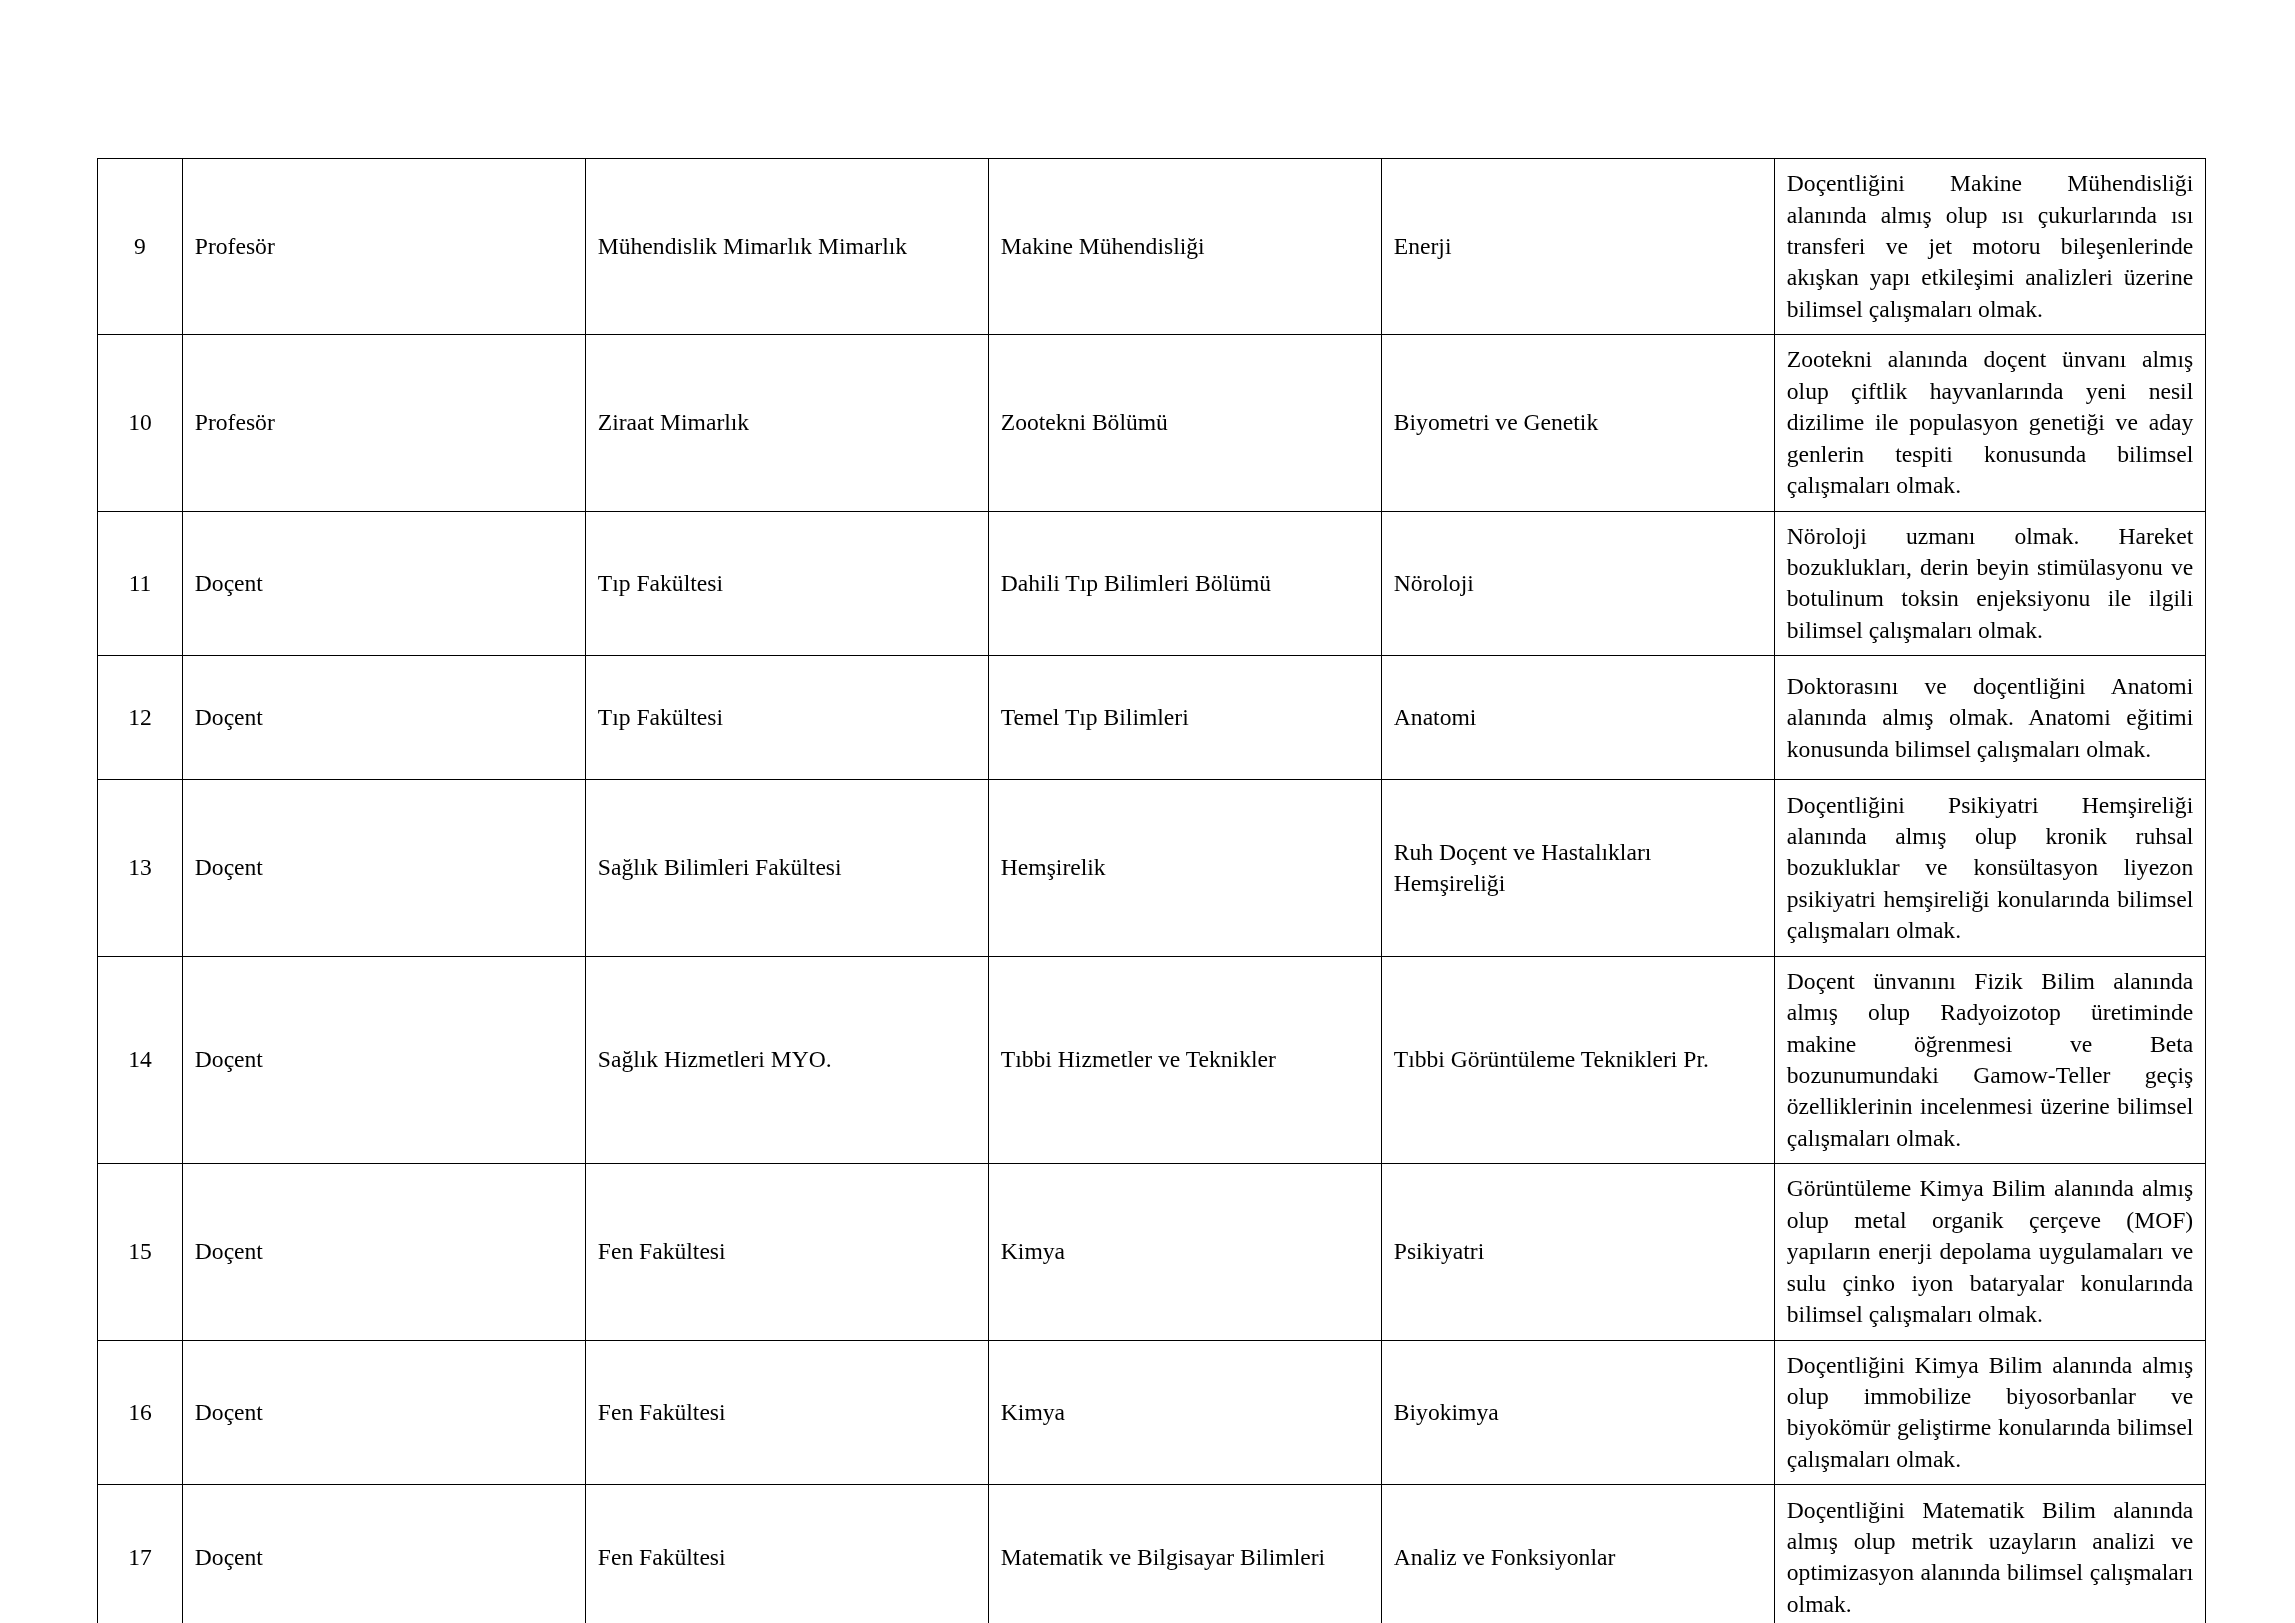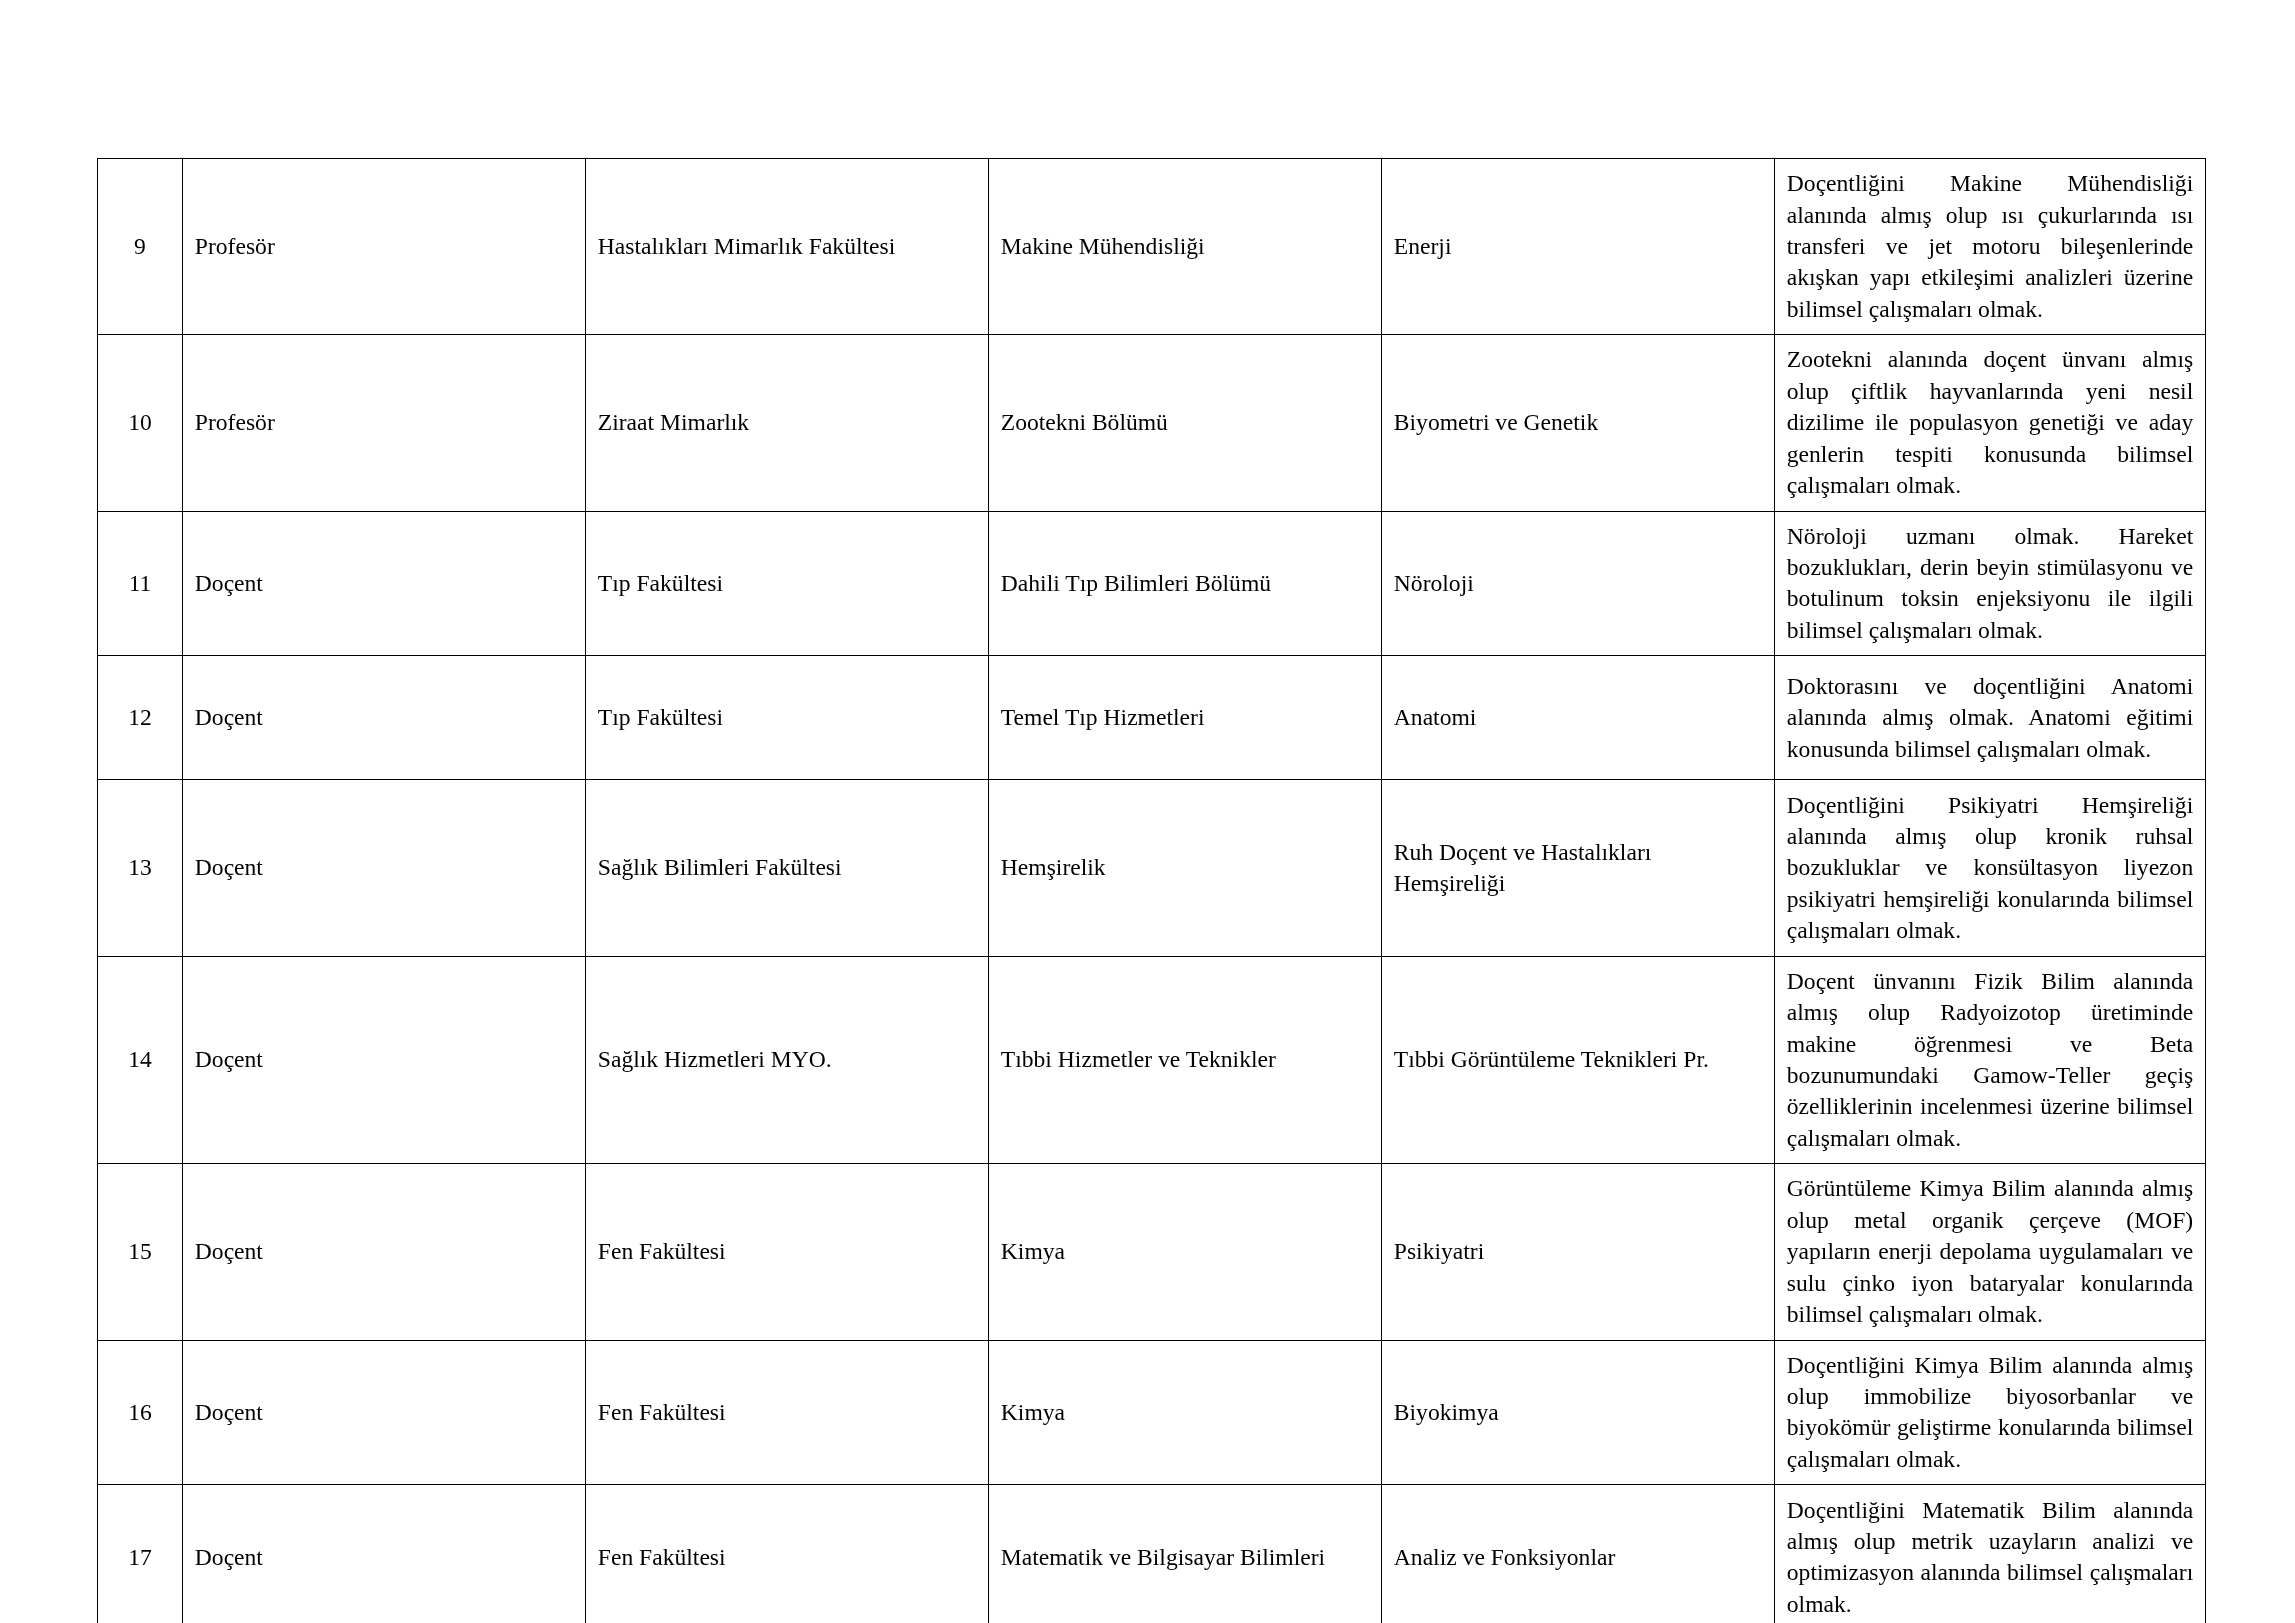--- a/index.html
+++ b/index.html
@@ -78,21 +78,21 @@
         <col class="c-fac">
         <col class="c-dept">
         <col class="c-field">
         <col class="c-desc">
       </colgroup>
       <tbody>
 
         <tr style="height:124px;">
           <td class="cell-no">9</td>
           <td class="cell-title">Profesör</td>
-          <td class="cell-fac">Hastalıkları Mimarlık Fakültesi</td>
+          <td class="cell-fac">Mühendislik Mimarlık Mimarlık</td>
           <td class="cell-dept">Makine Mühendisliği</td>
           <td class="cell-field">Enerji</td>
           <td class="cell-desc">Doçentliğini Makine Mühendisliği alanında almış olup ısı çukurlarında ısı transferi ve jet motoru bileşenlerinde akışkan yapı etkileşimi analizleri üzerine bilimsel çalışmaları olmak.</td>
         </tr>
 
         <tr style="height:124px;">
           <td class="cell-no">10</td>
           <td class="cell-title">Profesör</td>
           <td class="cell-fac">Ziraat Mimarlık</td>
           <td class="cell-dept">Zootekni Bölümü</td>
@@ -106,21 +106,21 @@
           <td class="cell-fac">Tıp Fakültesi</td>
           <td class="cell-dept">Dahili Tıp Bilimleri Bölümü</td>
           <td class="cell-field">Nöroloji</td>
           <td class="cell-desc">Nöroloji uzmanı olmak. Hareket bozuklukları, derin beyin stimülasyonu ve botulinum toksin enjeksiyonu ile ilgili bilimsel çalışmaları olmak.</td>
         </tr>
 
         <tr style="height:124px;">
           <td class="cell-no">12</td>
           <td class="cell-title">Doçent</td>
           <td class="cell-fac">Tıp Fakültesi</td>
-          <td class="cell-dept">Temel Tıp Hizmetleri</td>
+          <td class="cell-dept">Temel Tıp Bilimleri</td>
           <td class="cell-field">Anatomi</td>
           <td class="cell-desc tight">Doktorasını ve doçentliğini Anatomi alanında almış olmak. Anatomi eğitimi konusunda bilimsel çalışmaları olmak.</td>
         </tr>
 
         <tr style="height:115px;">
           <td class="cell-no">13</td>
           <td class="cell-title">Doçent</td>
           <td class="cell-fac">Sağlık Bilimleri Fakültesi</td>
           <td class="cell-dept">Hemşirelik</td>
           <td class="cell-field">Ruh Doçent ve Hastalıkları Hemşireliği</td>

